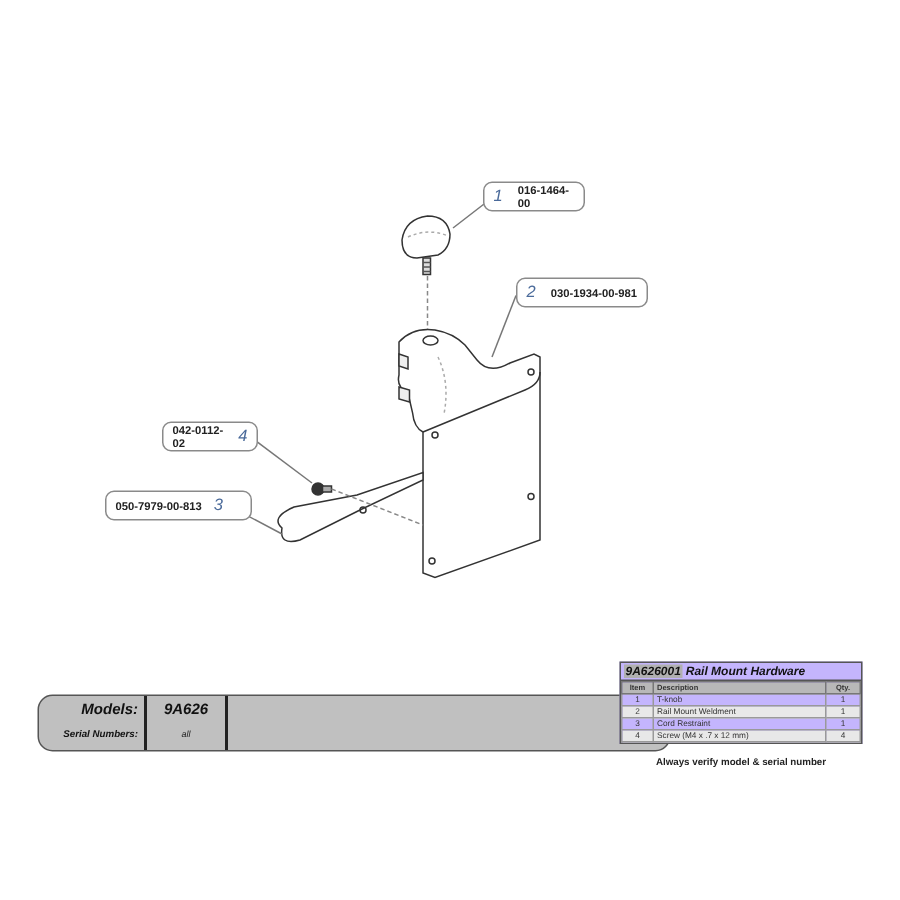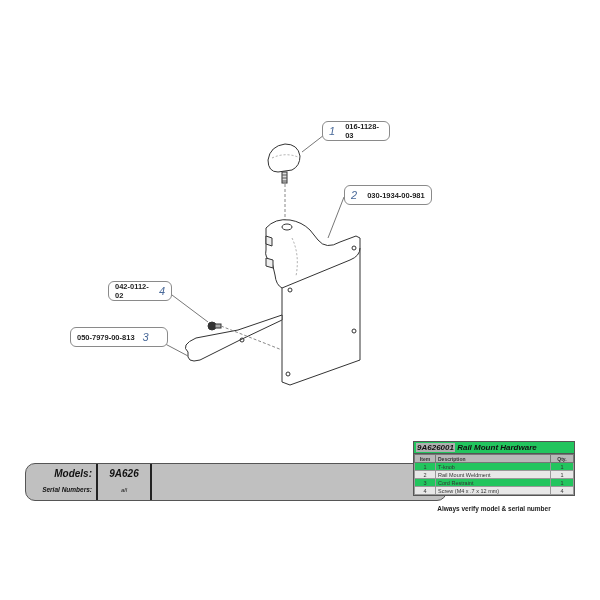--- a/index.html
+++ b/index.html
@@ -15,21 +15,21 @@
                 overflow:hidden; }
   .mb-col1 { position:absolute; left:0; top:0; width:72px; height:100%; border-right:2px solid #222;
              text-align:right; font-style:italic; font-weight:bold; box-sizing:border-box; padding-right:4px; }
   .mb-col2 { position:absolute; left:72px; top:0; width:54px; height:100%; border-right:2px solid #222;
              text-align:center; font-style:italic; box-sizing:border-box; }
   .mb-models-label { position:absolute; right:4px; top:4px; font-size:10px; color:#111; }
   .mb-serial-label { position:absolute; right:4px; top:22px; font-size:6.5px; color:#111; }
   .mb-model-val { position:absolute; left:0; right:0; top:4px; font-size:10px; font-weight:bold; color:#111; }
   .mb-serial-val { position:absolute; left:0; right:0; top:23px; font-size:6px; color:#222; }
   .parts { position:absolute; left:413px; top:441px; width:162px; border:1.5px solid #555;
-           box-sizing:border-box; background:#22c55e; font-size:5.5px; color:#333; }
+           box-sizing:border-box; background:#c4b5fd; font-size:5.5px; color:#333; }
   .parts-title { height:11px; border-bottom:1.5px solid #555; font-size:8px; font-style:italic;
                  font-weight:bold; padding-left:2px; line-height:11px; color:#111; }
   .parts-title .pn { background:#b0b0b0; padding:0 1px; }
   .parts table { width:100%; border-collapse:collapse; }
   .parts th { background:#b8b8b8; font-weight:bold; height:7px; font-size:5px; border:1px solid #777; text-align:left; padding:0 2px; }
   .parts td { height:7px; border:1px solid #999; padding:0 2px; }
   .parts tr:nth-child(odd) td { background:#e8e8e8; }
   .parts .c-item { width:16px; text-align:center; }
   .parts .c-qty { width:18px; text-align:center; }
   .verify { position:absolute; left:413px; top:505px; width:162px; text-align:center;
@@ -76,21 +76,21 @@
 
     <line x1="324" y1="135" x2="302" y2="152" stroke="#777"></line>
     <line x1="344" y1="197" x2="328" y2="238" stroke="#777"></line>
     <line x1="168" y1="292" x2="208" y2="322" stroke="#777"></line>
     <line x1="154" y1="338" x2="188" y2="356" stroke="#777"></line>
   </g>
 </svg>
 
 <div class="callout" style="left:322px;top:121px;width:68px;">
   <span class="num">1</span>
-  <span style="margin-left:10px">016-1128-03</span>
+  <span style="margin-left:10px">016-1464-00</span>
 </div>
 <div class="callout" style="left:344px;top:185px;width:88px;">
   <span class="num">2</span>
   <span style="margin-left:10px">030-1934-00-981</span>
 </div>
 <div class="callout" style="left:108px;top:281px;width:64px;">
   <span>042-0112-02</span>
   <span class="num" style="margin-left:8px">4</span>
 </div>
 <div class="callout" style="left:70px;top:327px;width:98px;">

